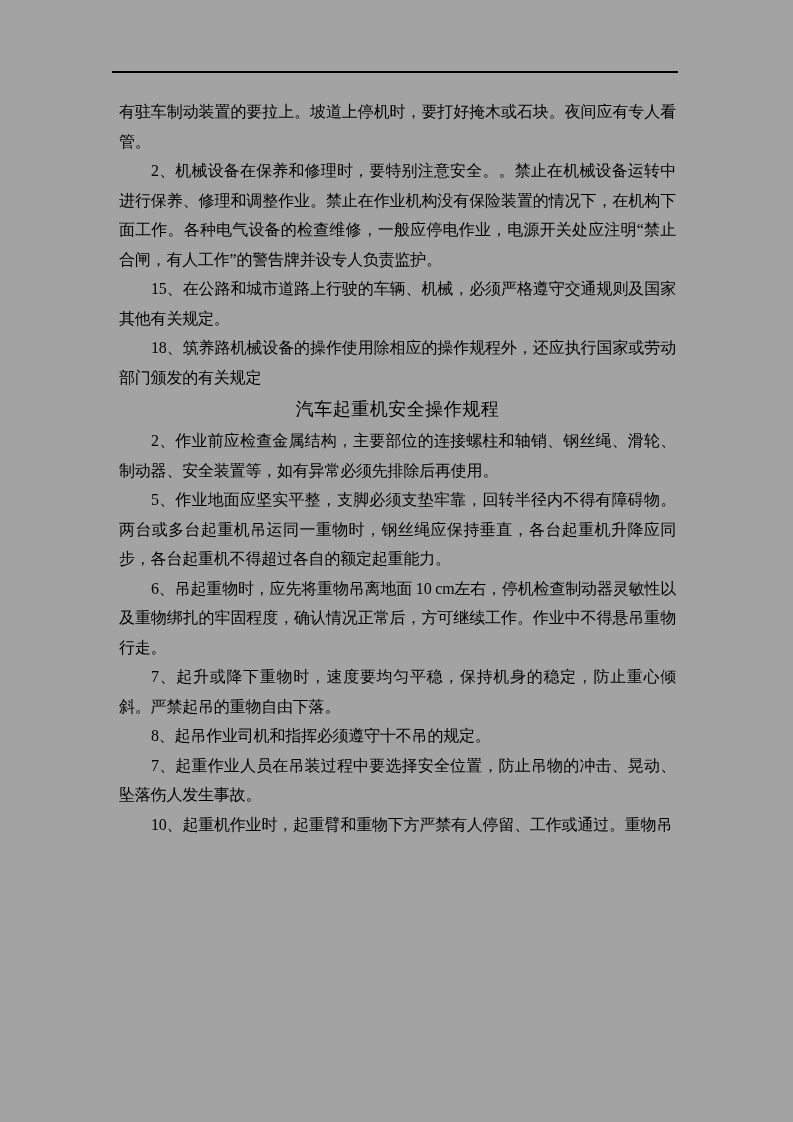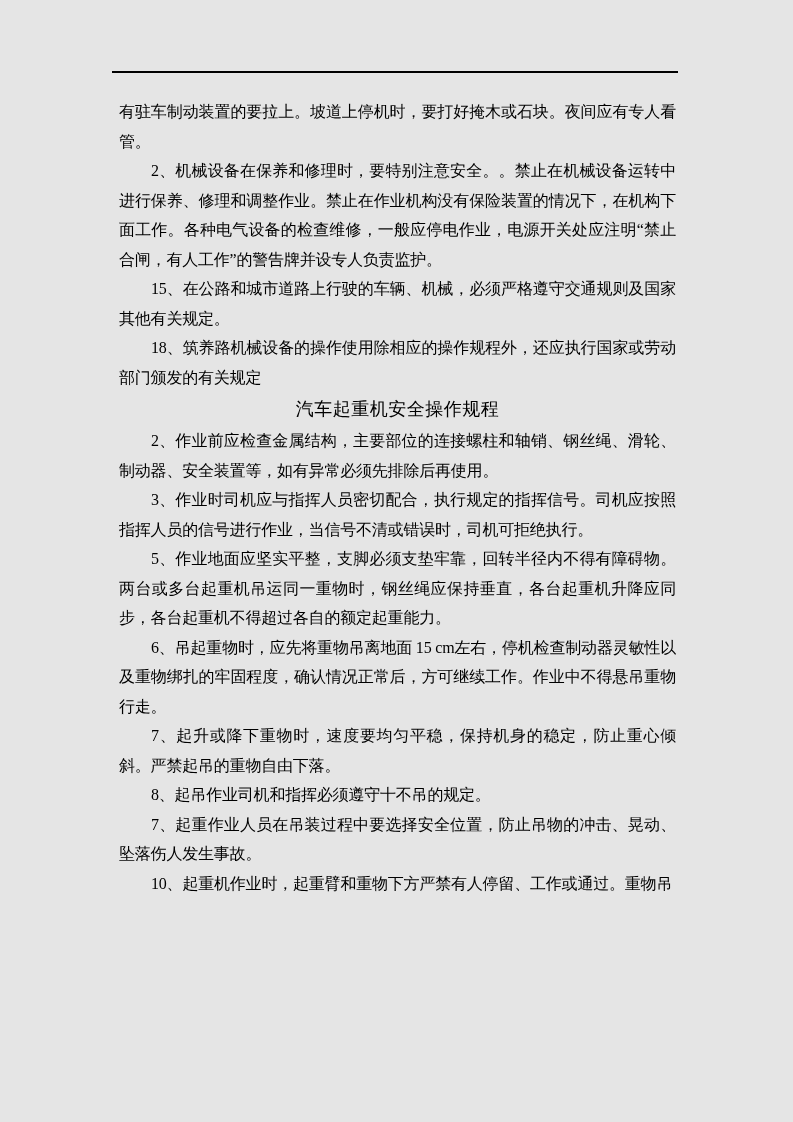--- a/index.html
+++ b/index.html
@@ -4,21 +4,21 @@
 <style>
   html, body {
     margin: 0;
     padding: 0;
     background: #ffffff;
   }
   .page {
     position: relative;
     width: 793px;
     height: 1122px;
-    background: #e5e5e5;
+    background: #a3a3a3;
     overflow: hidden;
     font-family: "Liberation Serif", "DejaVu Serif", serif;
   }
   .header-rule {
     position: absolute;
     left: 112px;
     top: 71px;
     width: 566px;
     height: 0;
     border-top: 2px solid #000000;
@@ -68,26 +68,25 @@
 
     <p>15、在公路和城市道路上行驶的车辆、机械，必须严格遵守交通规则及国家其他有关规定。</p>
 
     <p>18、筑养路机械设备的操作使用除相应的操作规程外，还应执行国家或劳动部门颁发的有关规定</p>
 
     <h1 class="section-heading">汽车起重机安全操作规程</h1>
 
 
     <p>2、作业前应检查金属结构，主要部位的连接螺柱和轴销、钢丝绳、滑轮、制动器、安全装置等，如有异常必须先排除后再使用。</p>
 
-    <p>3、作业时司机应与指挥人员密切配合，执行规定的指挥信号。司机应按照指挥人员的信号进行作业，当信号不清或错误时，司机可拒绝执行。</p>
 
 
     <p>5、作业地面应坚实平整，支脚必须支垫牢靠，回转半径内不得有障碍物。两台或多台起重机吊运同一重物时，钢丝绳应保持垂直，各台起重机升降应同步，各台起重机不得超过各自的额定起重能力。</p>
 
-    <p>6、吊起重物时，应先将重物吊离地面 15 cm左右，停机检查制动器灵敏性以及重物绑扎的牢固程度，确认情况正常后，方可继续工作。作业中不得悬吊重物行走。</p>
+    <p>6、吊起重物时，应先将重物吊离地面 10 cm左右，停机检查制动器灵敏性以及重物绑扎的牢固程度，确认情况正常后，方可继续工作。作业中不得悬吊重物行走。</p>
 
     <p>7、起升或降下重物时，速度要均匀平稳，保持机身的稳定，防止重心倾斜。严禁起吊的重物自由下落。</p>
 
     <p>8、起吊作业司机和指挥必须遵守十不吊的规定。</p>
 
     <p>7、起重作业人员在吊装过程中要选择安全位置，防止吊物的冲击、晃动、坠落伤人发生事故。</p>
 
     <p>10、起重机作业时，起重臂和重物下方严禁有人停留、工作或通过。重物吊</p>
 
   </div>

